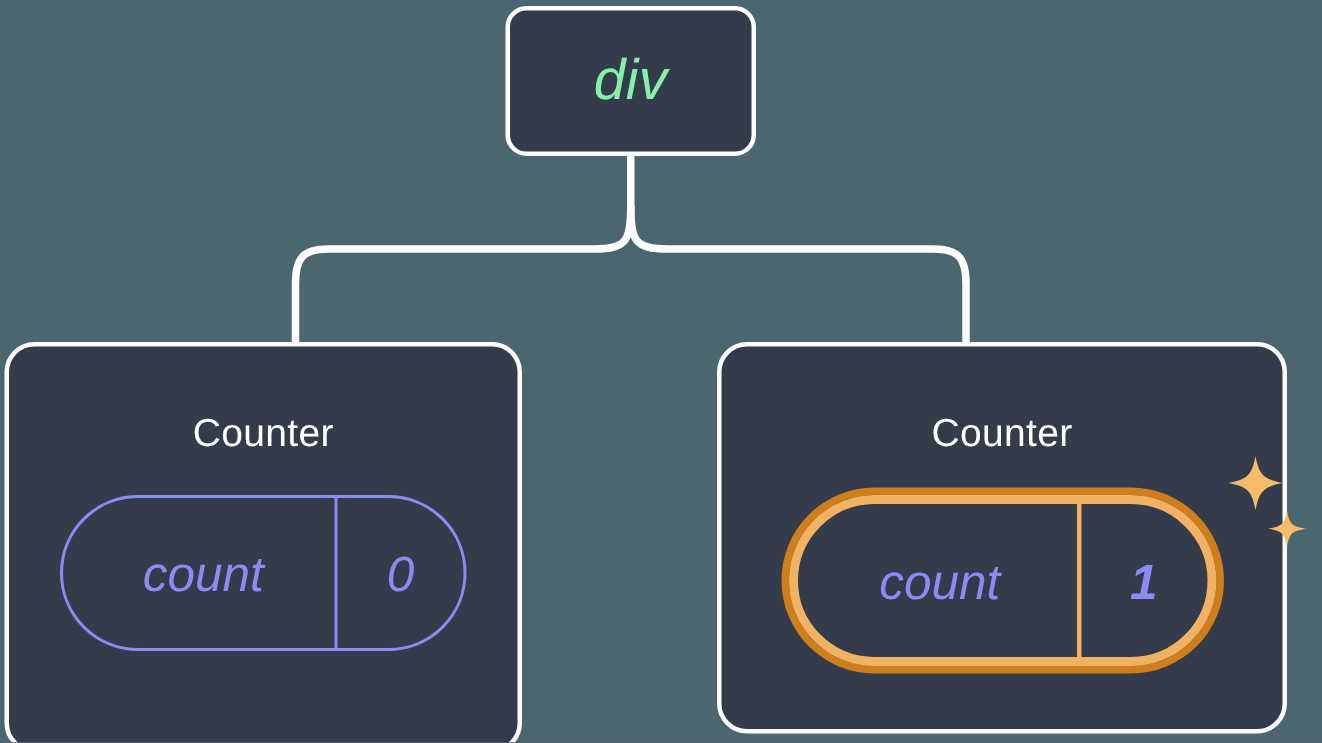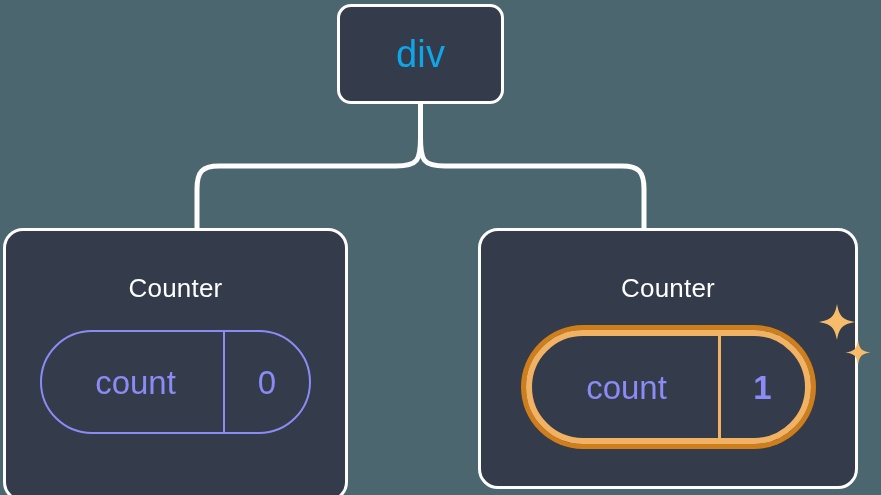--- a/index.html
+++ b/index.html
@@ -42,22 +42,23 @@
     left: 337px;
     top: 4px;
     width: 167px;
     height: 100px;
     border-radius: 14px;
     justify-content: center;
   }
   .node-root .node-title {
     font-size: 38px;
     line-height: 1;
-    color: #0ea5e9;
+    color: #86efac;
     letter-spacing: 0.2px;
+    font-style: italic;
   }
 
   .node-child {
     border-radius: 20px;
     padding-top: 44px;
   }
   .node-left {
     left: 3px;
     top: 228px;
     width: 345px;
@@ -78,20 +79,21 @@
     white-space: nowrap;
   }
 
   
   .pill-wrap {
     position: relative;
     margin-top: 29px;
     display: flex;
     align-items: flex-start;
     justify-content: center;
+    font-style: italic;
   }
 
   .pill {
     box-sizing: border-box;
     display: flex;
     align-items: stretch;
     height: 104px;
     border: 2px solid #8b8bf5;
     border-radius: 52px;
     background: transparent;

